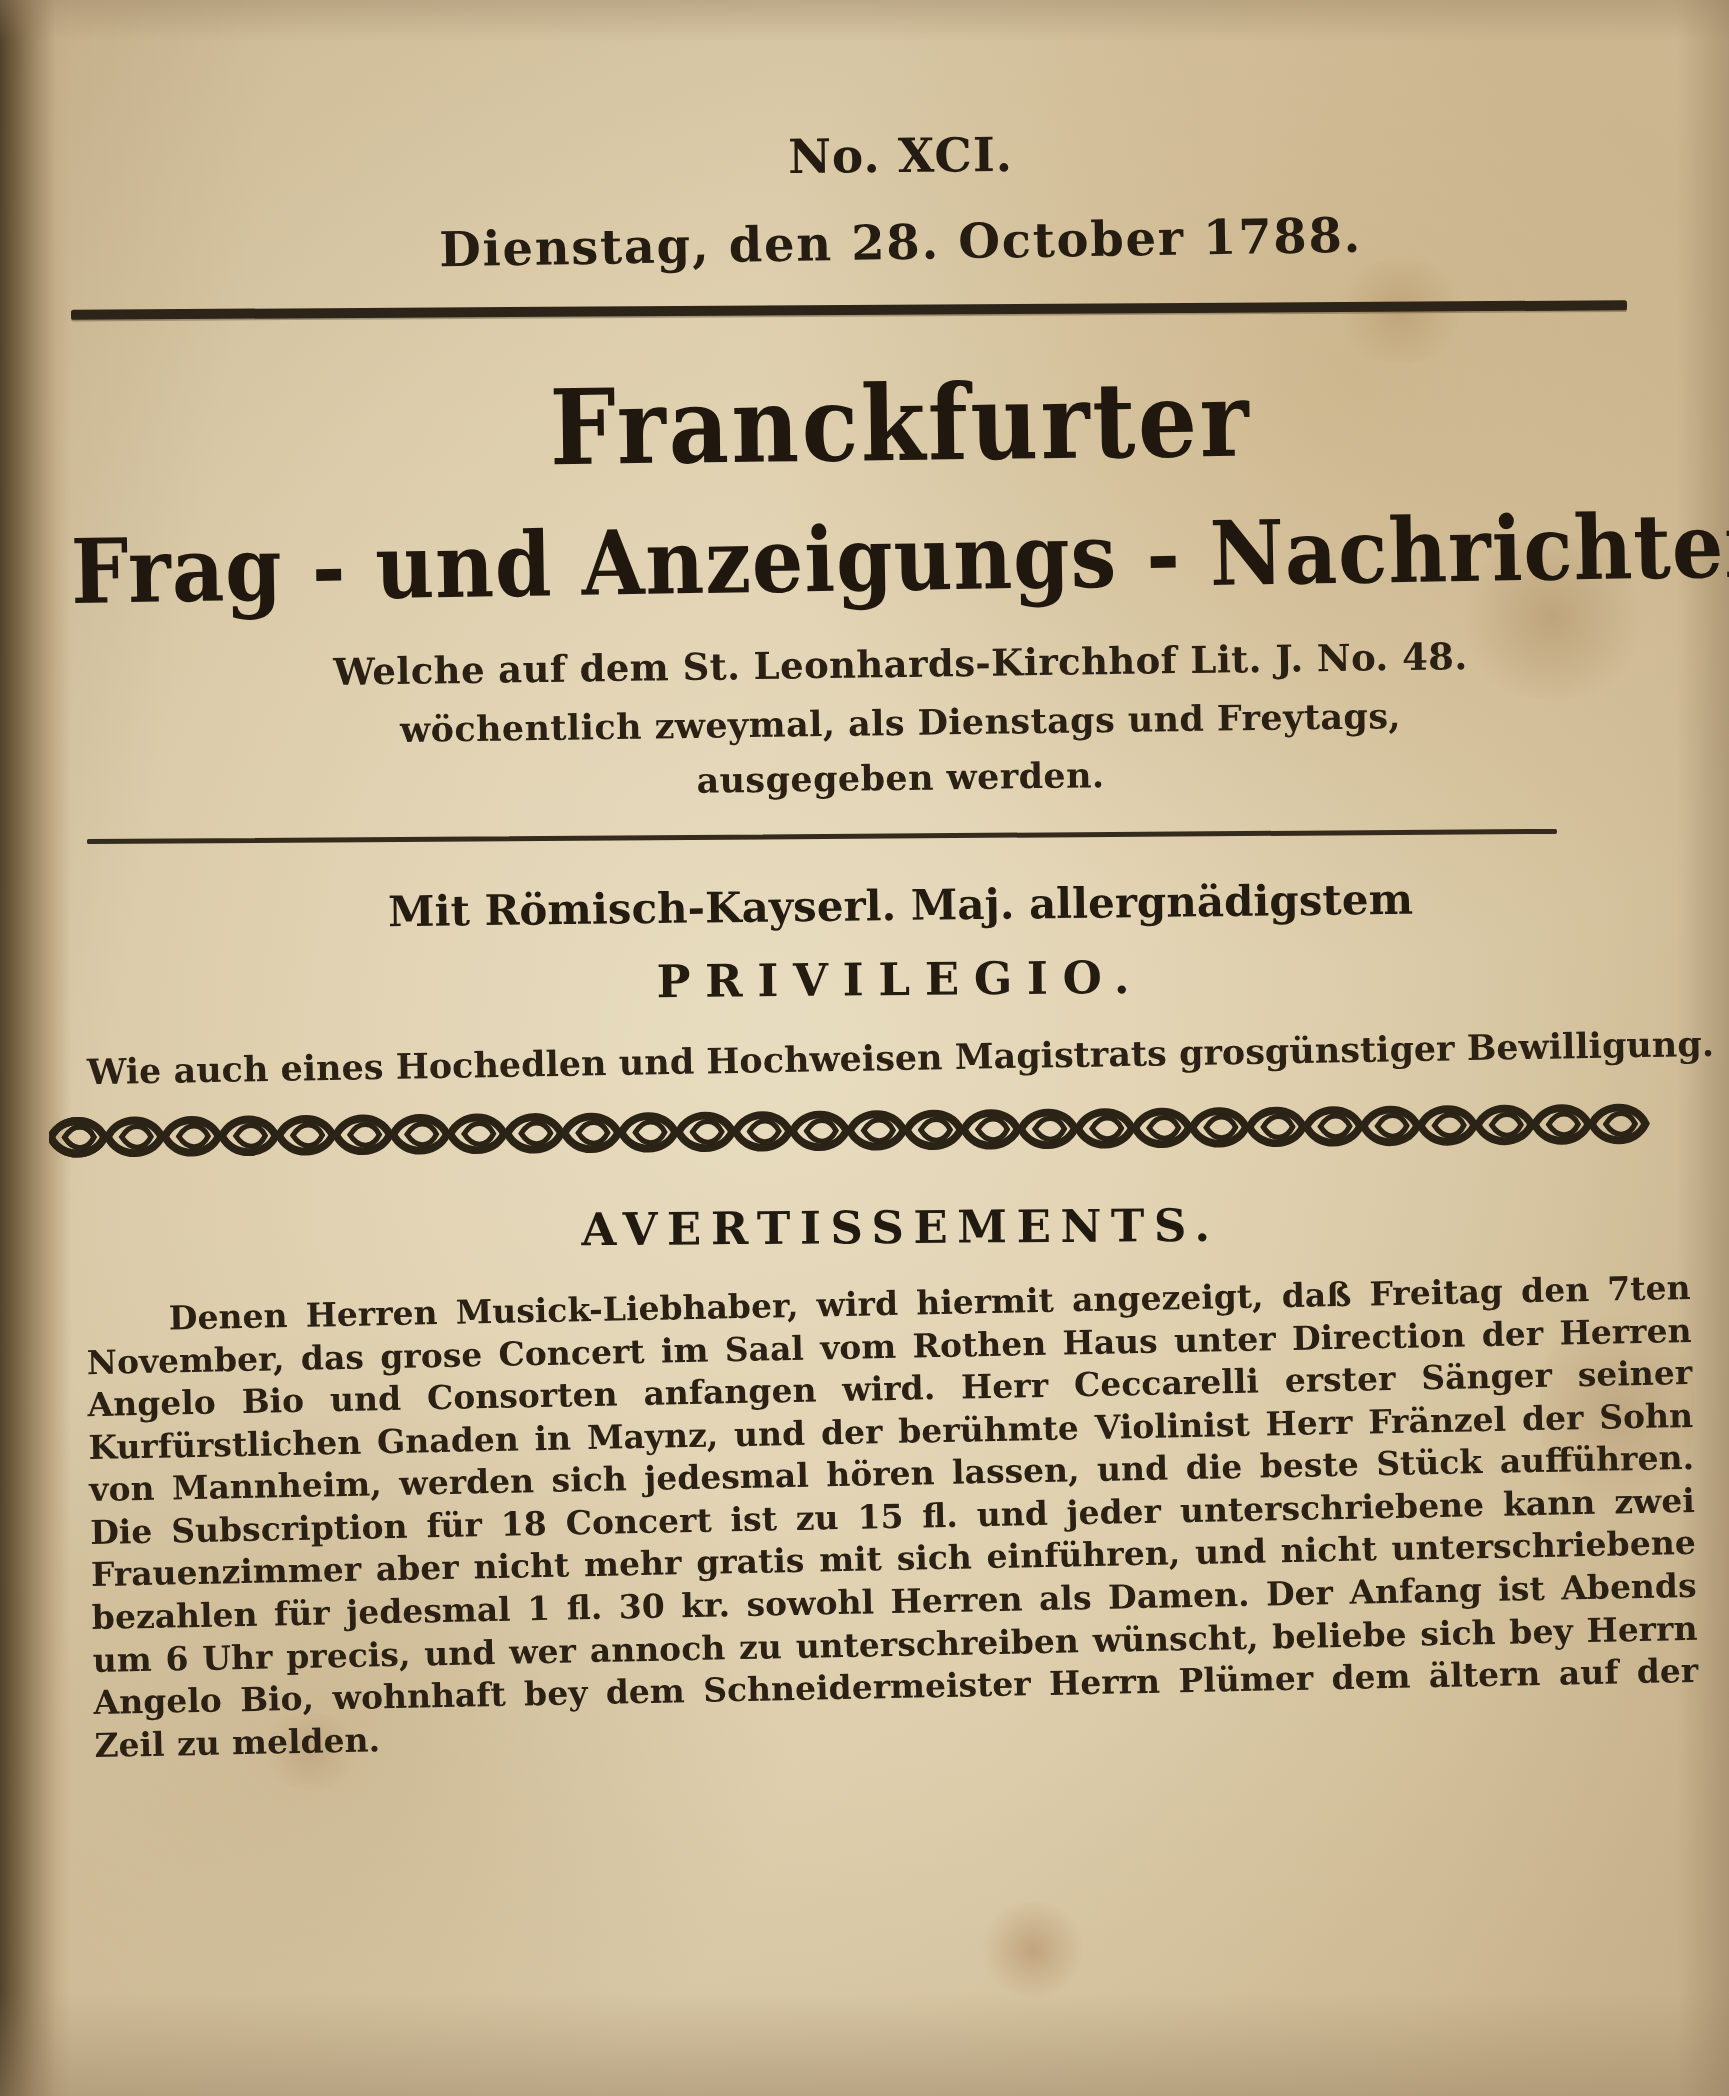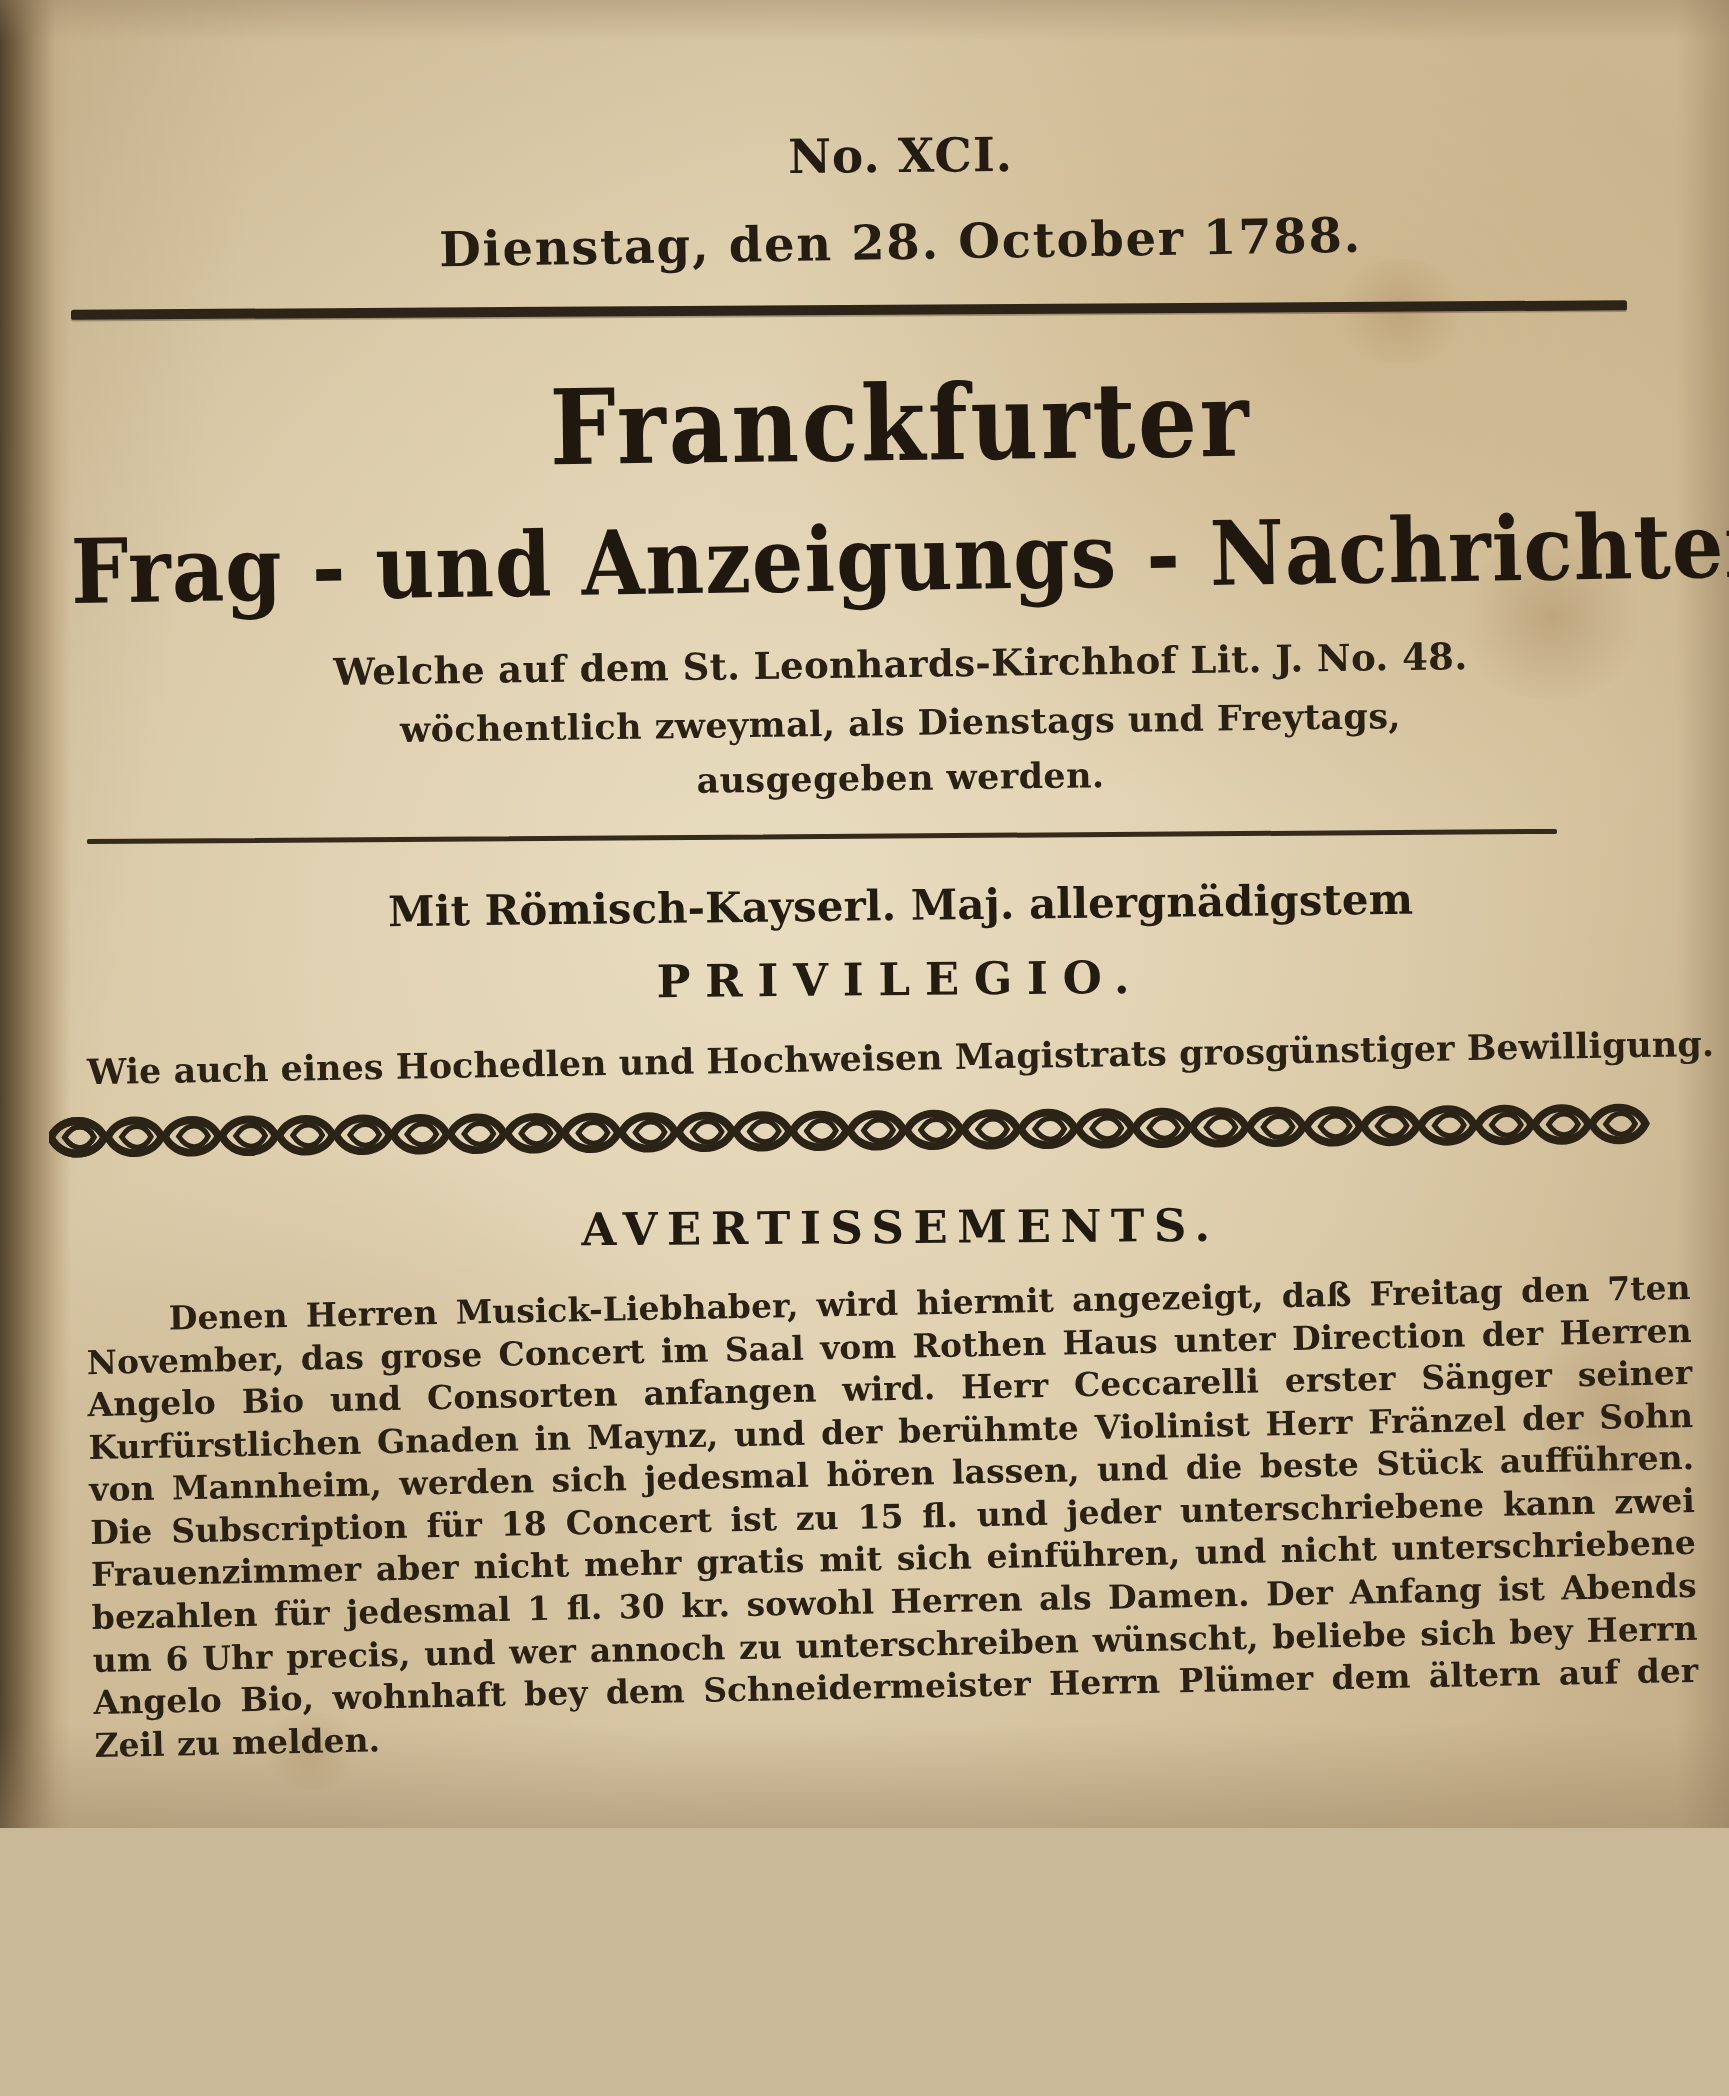--- a/index.html
+++ b/index.html
@@ -9,21 +9,21 @@
   body {
     width: 1729px;
     height: 2096px;
     background: #c9b998;
     font-family: "DejaVu Serif", serif;
     overflow: hidden;
   }
   .page {
     position: relative;
     width: 1729px;
-    height: 1828px;
+    height: 2096px;
     background:
       radial-gradient(ellipse 55% 45% at 78% 18%, rgba(196,170,126,0.55) 0%, rgba(196,170,126,0) 62%),
       radial-gradient(ellipse 40% 30% at 20% 82%, rgba(186,162,122,0.45) 0%, rgba(186,162,122,0) 65%),
       radial-gradient(ellipse 70% 60% at 45% 50%, rgba(233,221,193,0.85) 0%, rgba(214,196,161,0.5) 60%, rgba(198,176,138,0.7) 100%),
       linear-gradient(100deg, #bca887 0%, #ddcfae 14%, #e6dabb 38%, #e3d5b4 62%, #d8c7a2 84%, #c0ab88 100%);
     overflow: hidden;
   }
   
   .gutter {
     position: absolute;

